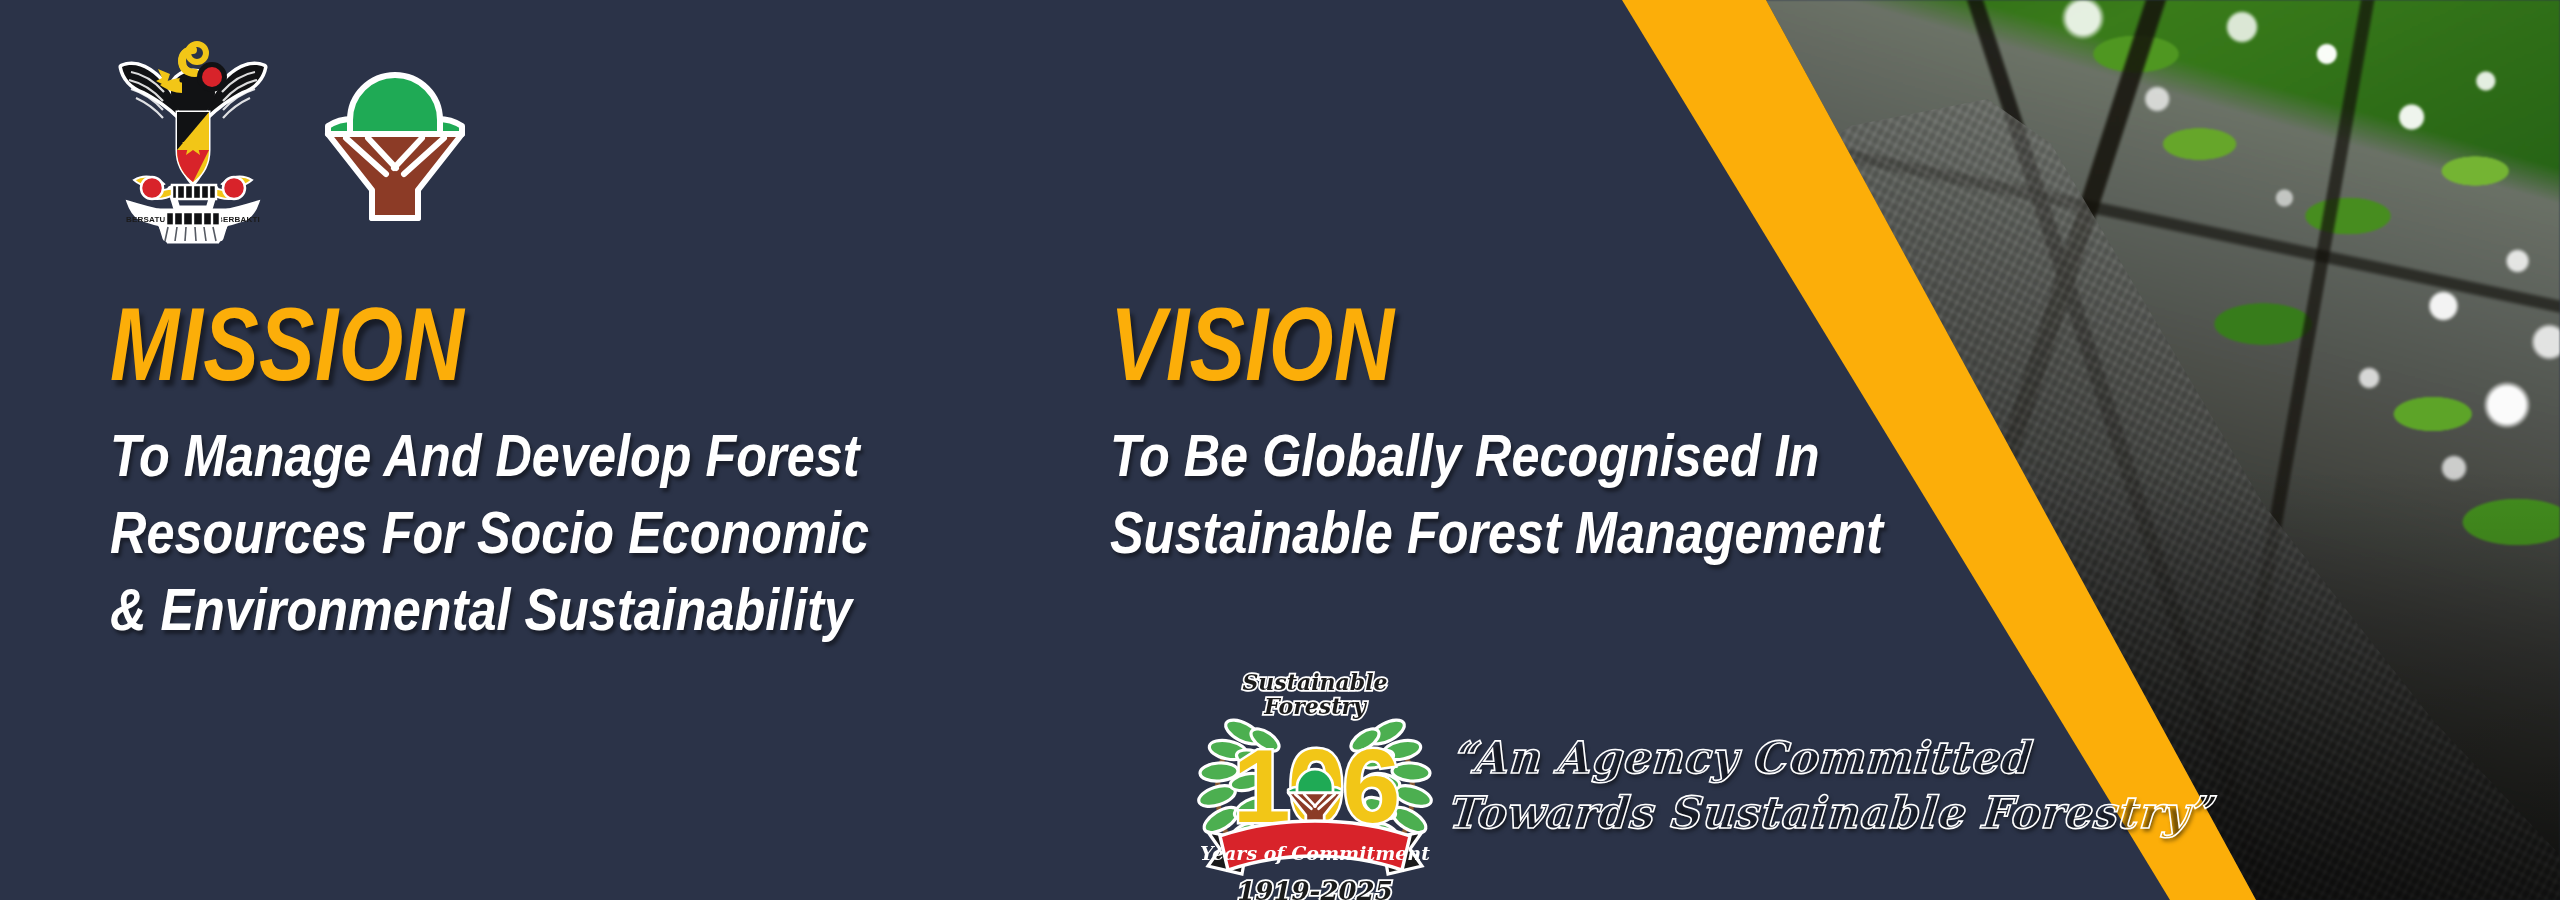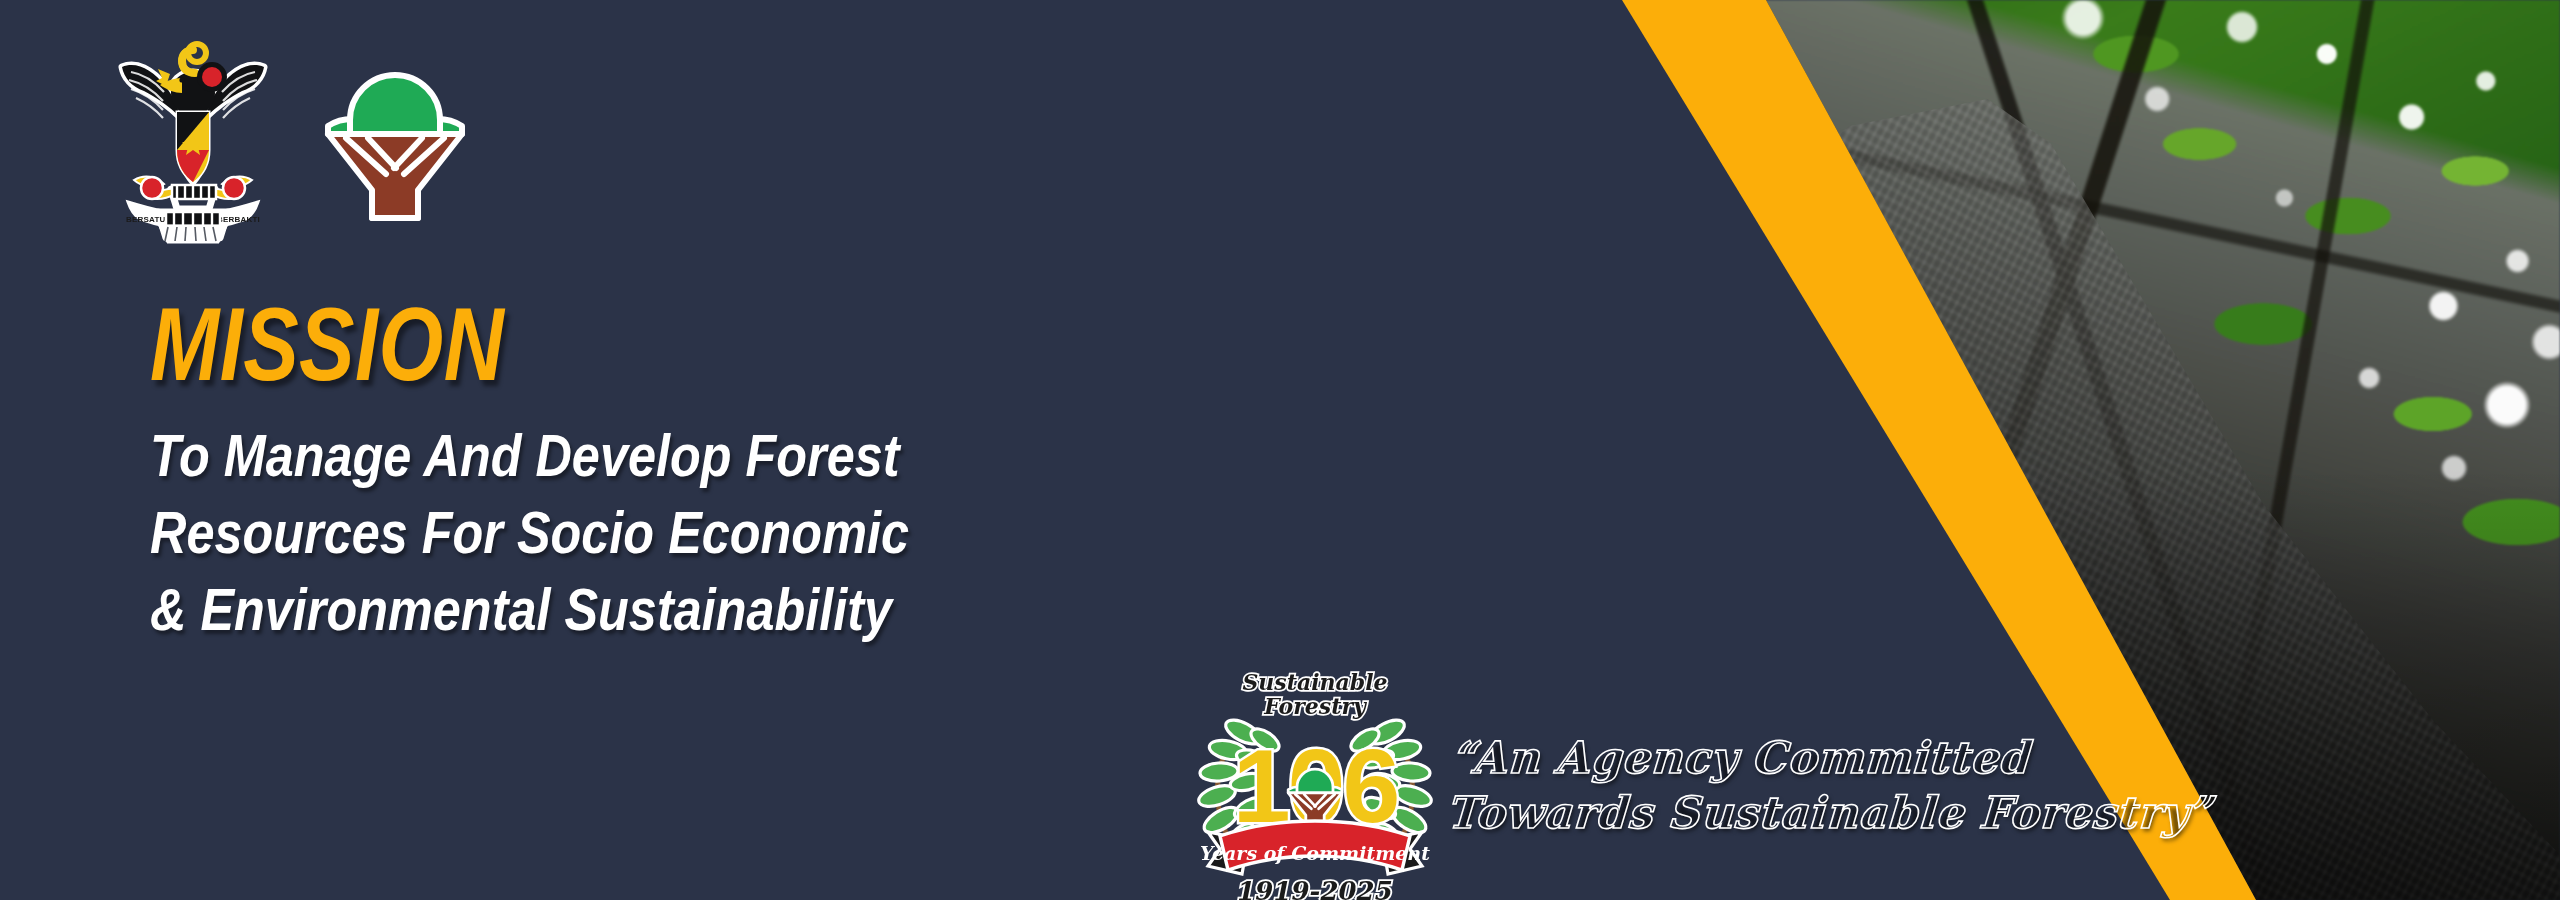--- a/index.html
+++ b/index.html
@@ -92,21 +92,21 @@
     clip-path:polygon(1622px 0, 1766px 0, 2256px 900px, 2170px 900px);
     -webkit-clip-path:polygon(1622px 0, 1766px 0, 2256px 900px, 2170px 900px);
   }
 
   
   #logo-row{position:absolute;left:98px;top:22px;display:flex;align-items:flex-start;gap:22px;}
   .logo-svg{display:block;}
 
   
   .col{position:absolute;}
-  #mission-col{left:110px;top:292px;width:920px;margin-left:40px;}
+  #mission-col{left:110px;top:292px;width:920px;}
   #vision-col{left:1110px;top:292px;width:960px;}
 
   .kicker{
     font-family:"Liberation Sans","DejaVu Sans",sans-serif;
     font-weight:700;font-style:italic;
     font-size:104px;line-height:1;
     letter-spacing:.5px;
     color:#fcae09;
     margin:0 0 22px 0;
     transform:scaleX(.80);transform-origin:left center;
@@ -256,20 +256,25 @@
     </svg>
   </div>
 
   <div class="col" id="mission-col">
     <div class="kicker">MISSION</div>
     <div class="body-line">To Manage And Develop Forest</div>
     <div class="body-line">Resources For Socio Economic</div>
     <div class="body-line">&amp; Environmental Sustainability</div>
   </div>
 
+  <div class="col" id="vision-col">
+    <div class="kicker">VISION</div>
+    <div class="body-line">To Be Globally Recognised In</div>
+    <div class="body-line">Sustainable Forest Management</div>
+  </div>
 
   <div id="badge-row">
 
     <svg id="badge-svg" width="250" height="250" viewBox="0 0 250 250" aria-label="106 years anniversary badge">
 
       <g stroke="#ffffff" stroke-width="3.2">
         <path d="M52 196C24 168 20 118 40 82" fill="none" stroke="#8a5a33" stroke-width="5"></path>
         <g fill="#4caf50">
           <ellipse cx="31" cy="160" rx="19" ry="9" transform="rotate(-32 31 160)"></ellipse>
           <ellipse cx="27" cy="136" rx="19" ry="9" transform="rotate(-18 27 136)"></ellipse>

